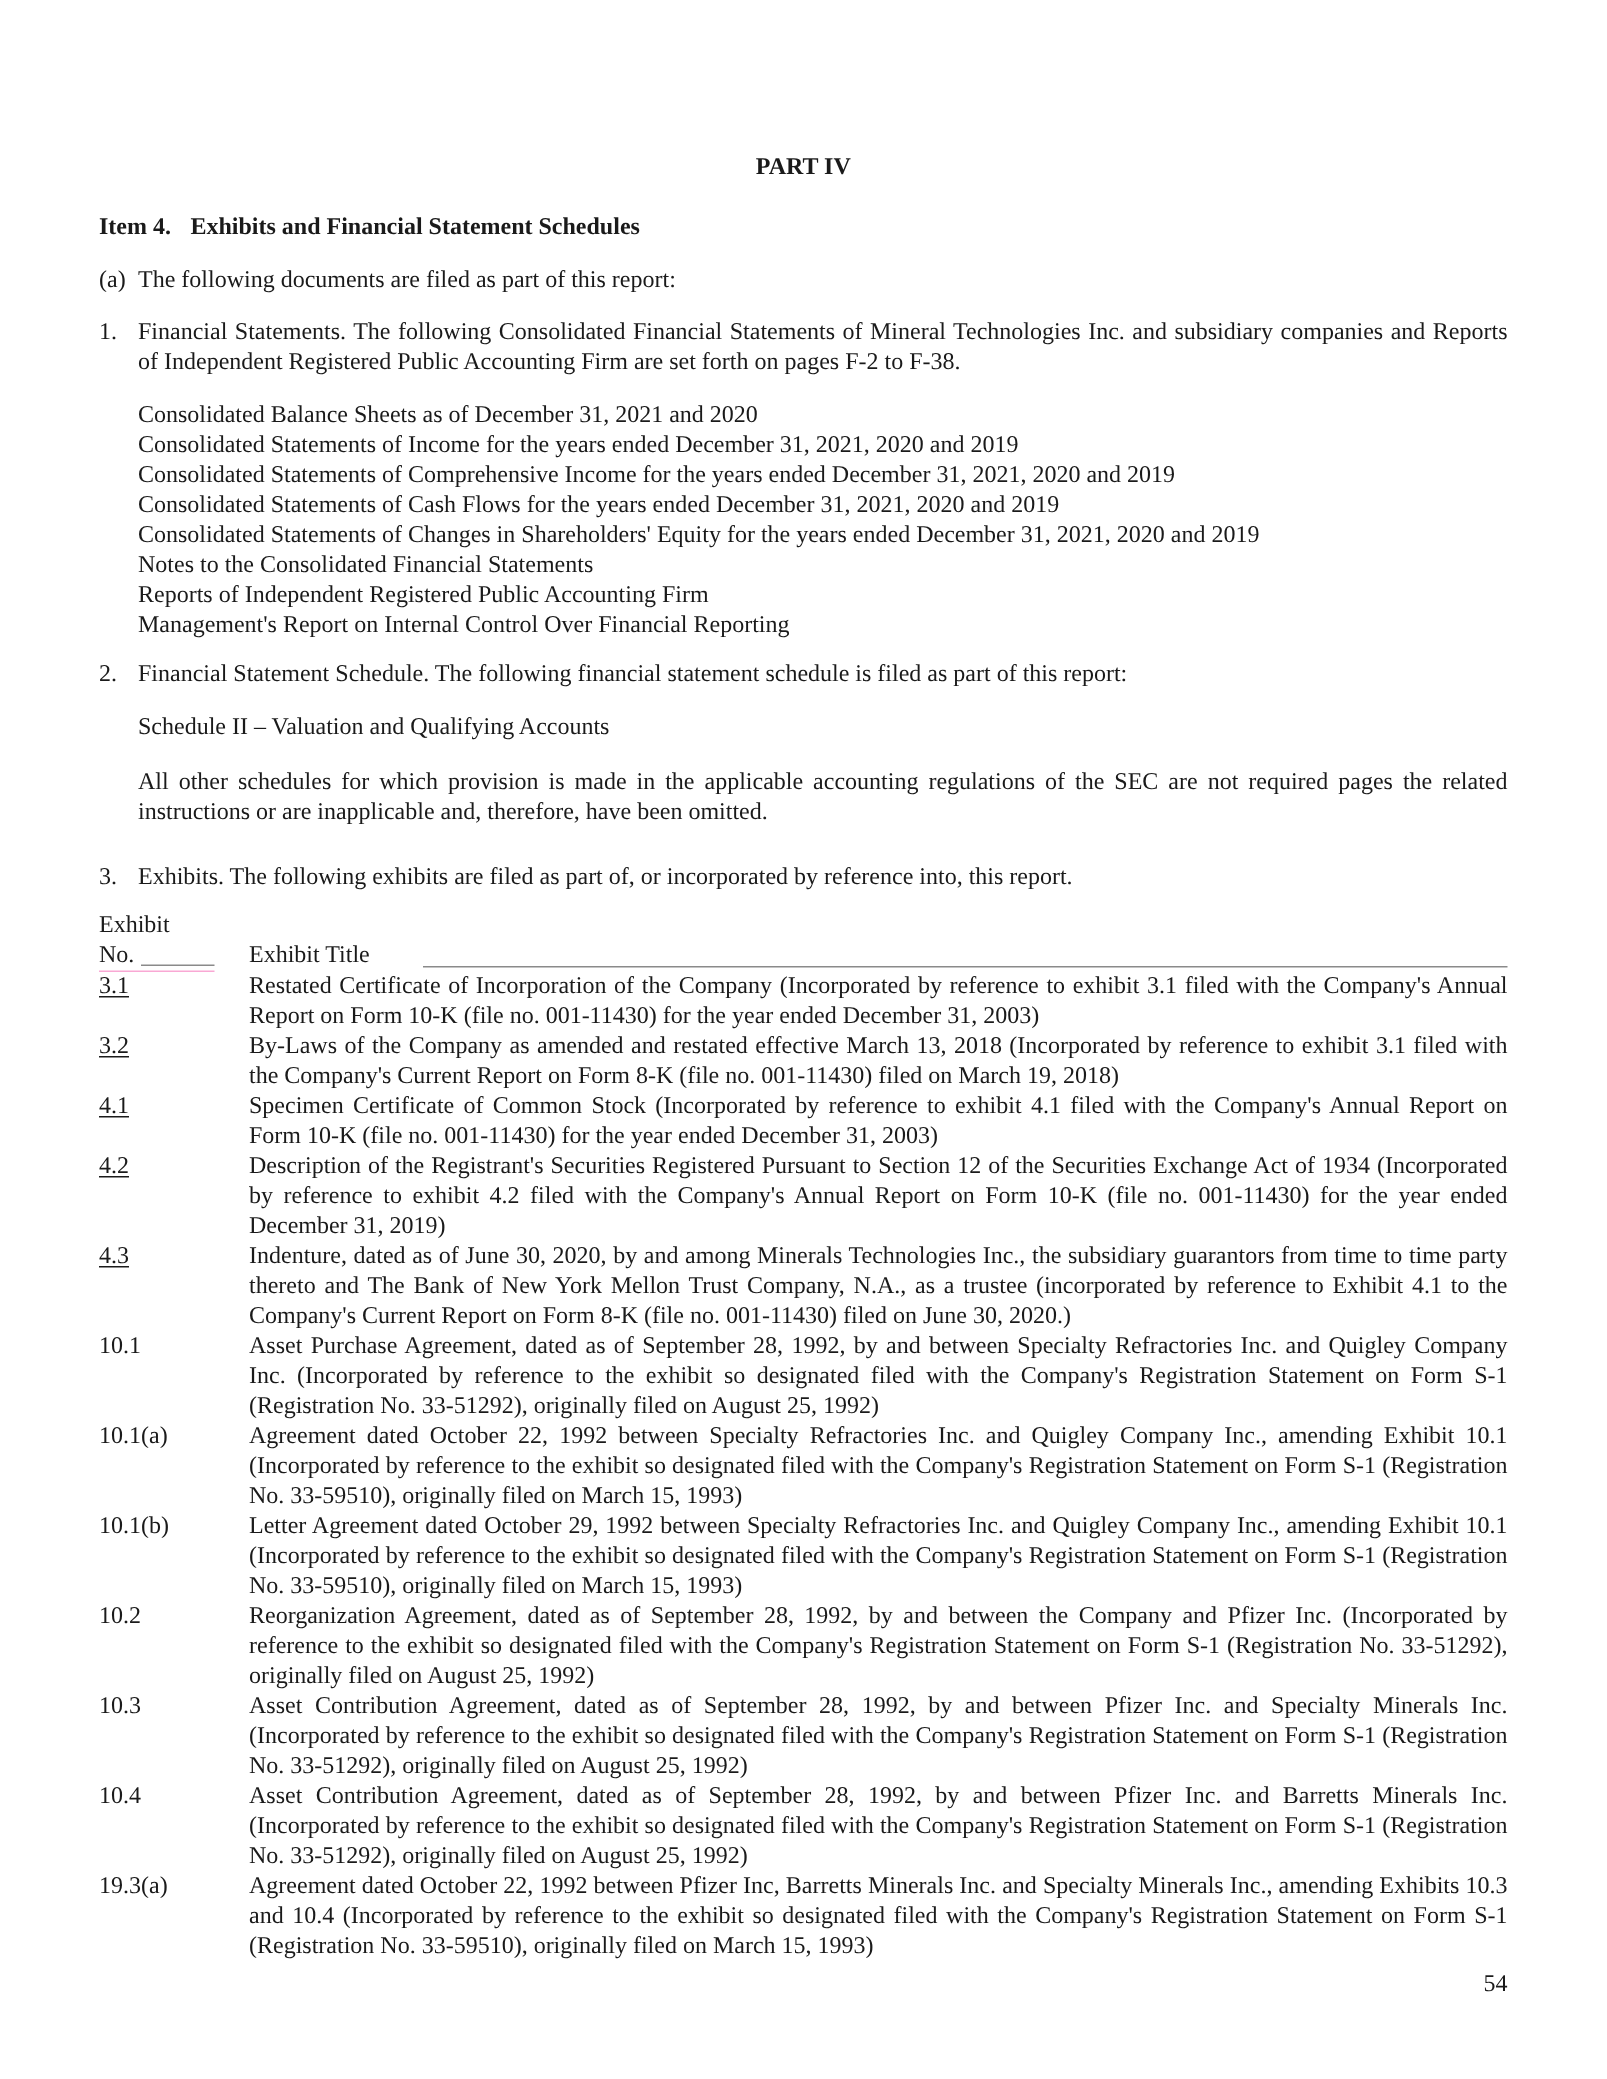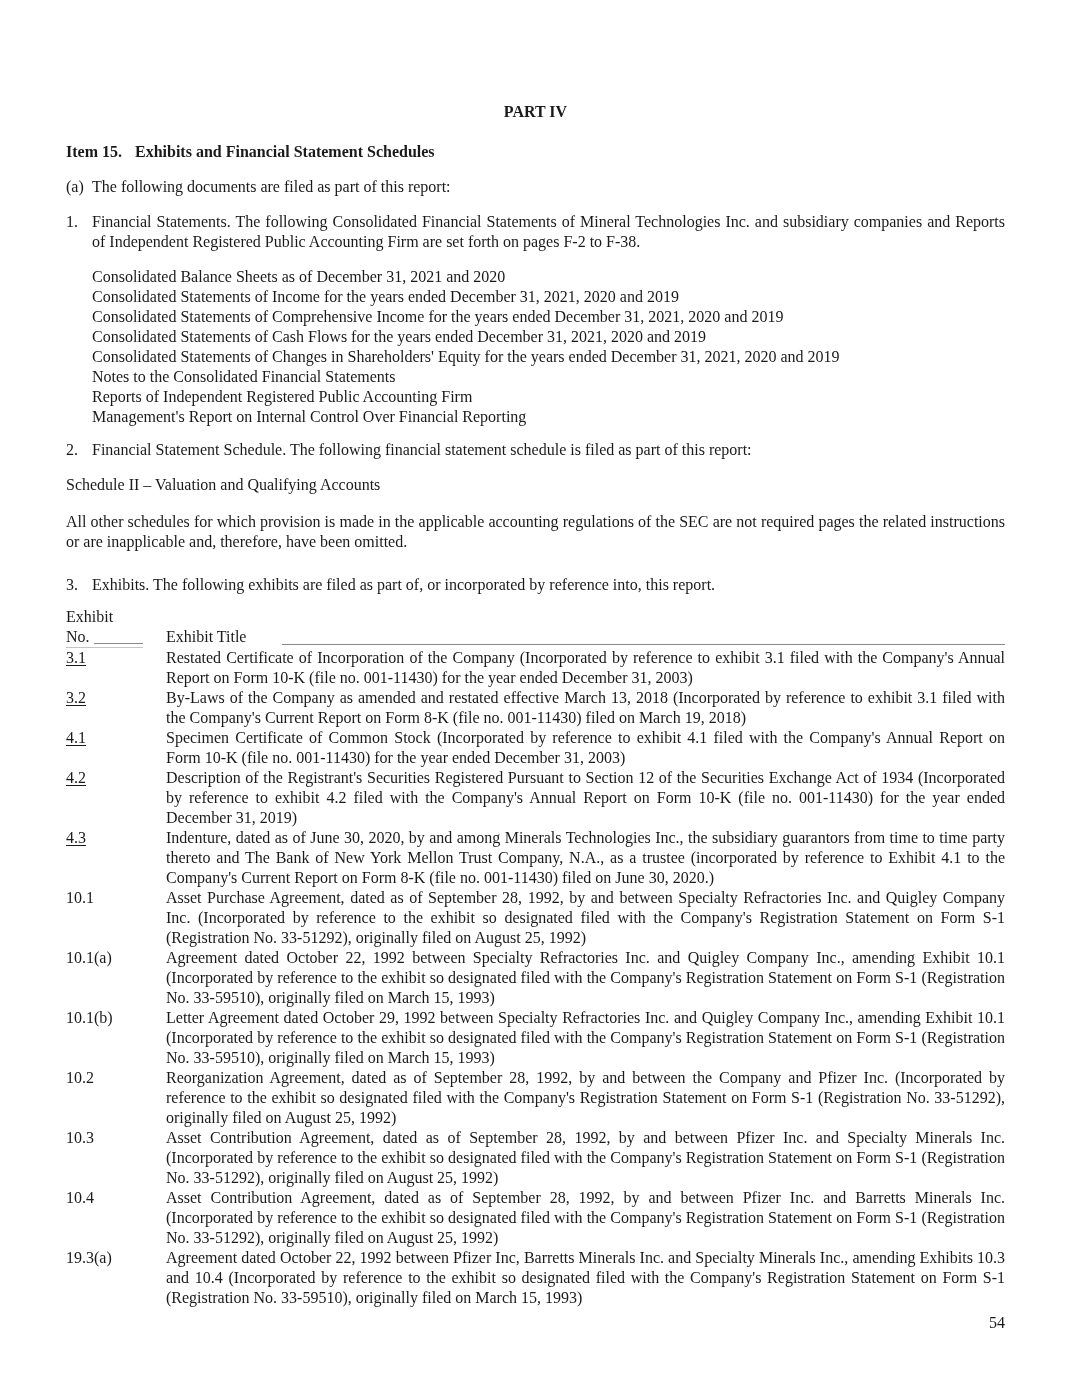--- a/index.html
+++ b/index.html
@@ -19,21 +19,21 @@
   }
   .part-heading { text-align: center; font-weight: bold; }
   .item-heading { font-weight: bold; margin-top: 20px; }
   .item-heading .lbl { margin-right: 13px; }
   .hang { display: flex; margin-top: 15px; }
   .hang-label { flex: 0 0 26px; }
   .hang-text { flex: 1; }
   .justify { text-align: justify; }
   .statement-list { margin-left: 26px; margin-top: 15px; }
   .statement-line { white-space: nowrap; }
-  .indent-block { }
+  .indent-block { margin-left: 26px; }
   .schedule-line { margin-top: 15px; }
   .note { margin-top: 17px; }
   .sec2 { margin-top: 13px; }
   .sec3 { margin-top: 23px; }
   .ex-table { margin-top: 12px; }
   .ex-header-row { display: grid; grid-template-columns: 77px 1fr; }
   .hdr-no { display: flex; border-bottom: 1px solid #f9a8d4; }
   .hdr-title { display: flex; padding-left: 23px; gap: 32px; }
   .hdr-fill { flex: 1; border-bottom: 1px solid #8a8a8a; margin-bottom: 3px; margin-left: 4px; }
   .ex-row { display: grid; grid-template-columns: 77px 1fr; }
@@ -43,21 +43,21 @@
   .page-number { text-align: right; margin-top: 5px; }
 </style>
 </head>
 <body>
 
 <div class="page">
 
   <div class="part-heading">PART IV</div>
 
   <div class="item-heading">
-    <span class="lbl">Item 15.</span><span>Exhibits and Financial Statement Schedules</span>
+    <span class="lbl">Item 4.</span><span>Exhibits and Financial Statement Schedules</span>
   </div>
 
   <div class="hang">
     <span class="hang-label">(a)</span>
     <span class="hang-text">The following documents are filed as part of this report:</span>
   </div>
 
   <div class="hang">
     <span class="hang-label">1.</span>
     <span class="hang-text justify">Financial Statements. The following Consolidated Financial Statements of Mineral Technologies Inc. and subsidiary companies and Reports of Independent Registered Public Accounting Firm are set forth on pages F-2 to F-38.</span>

